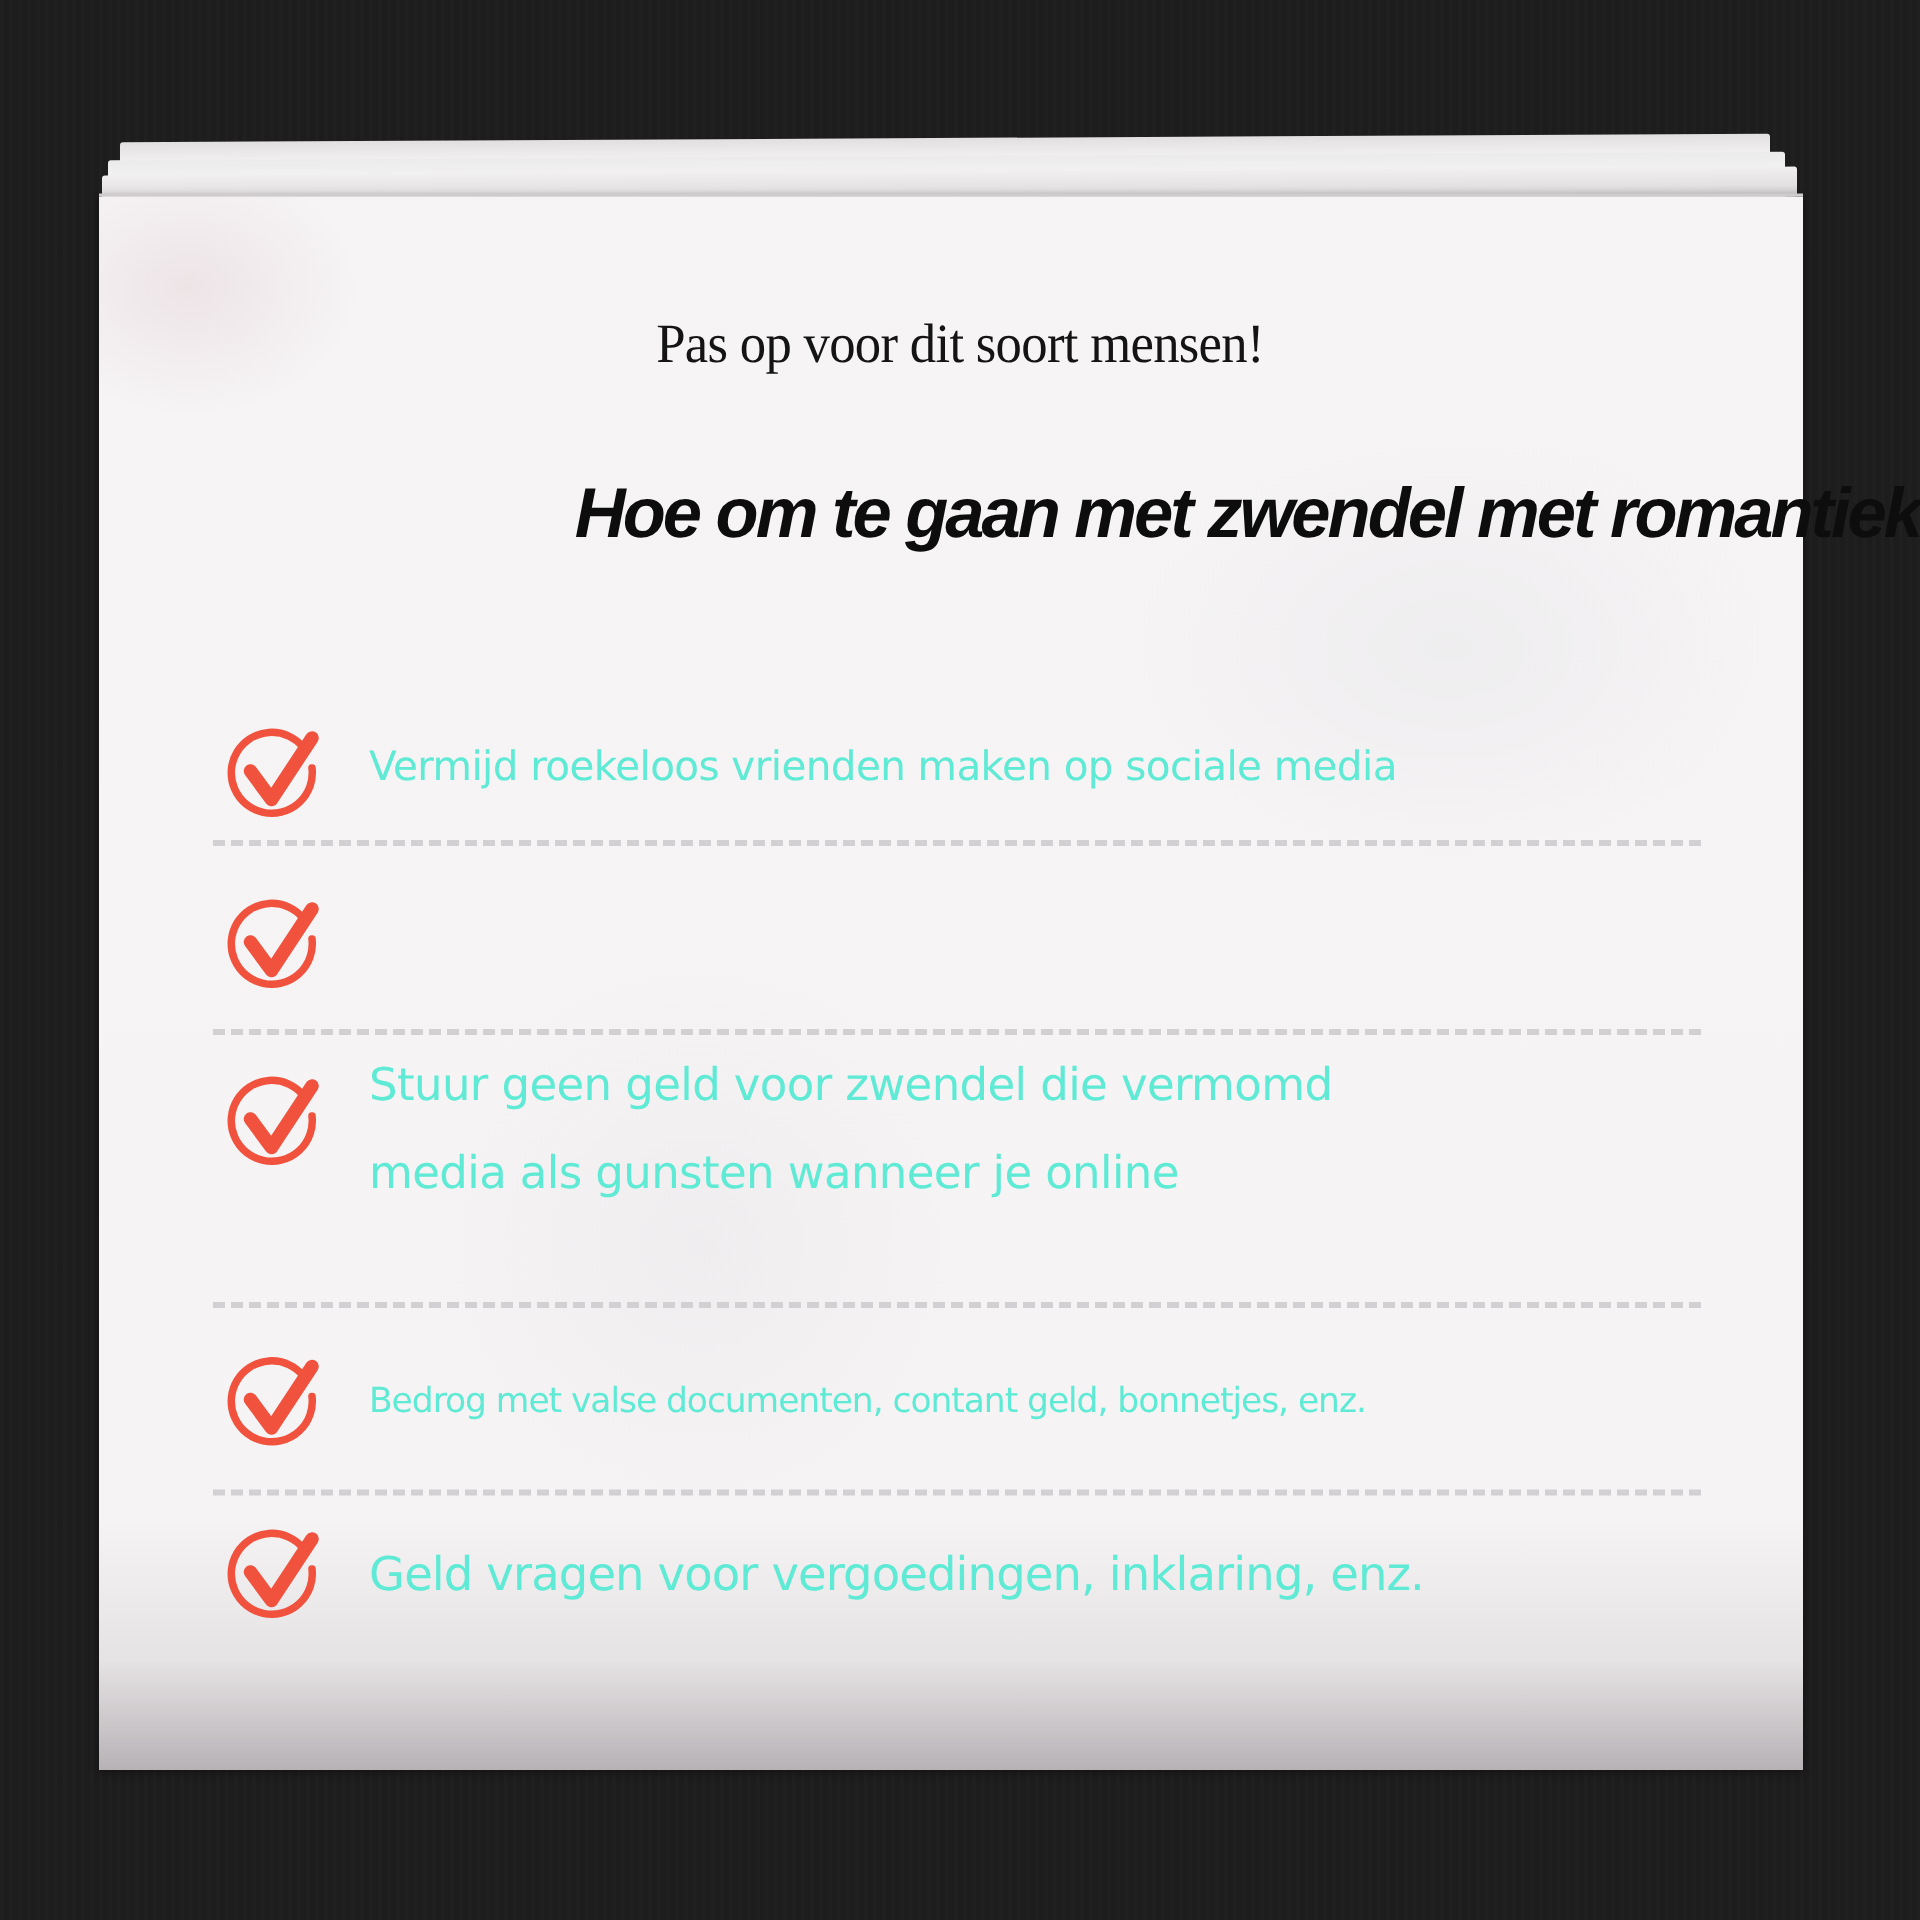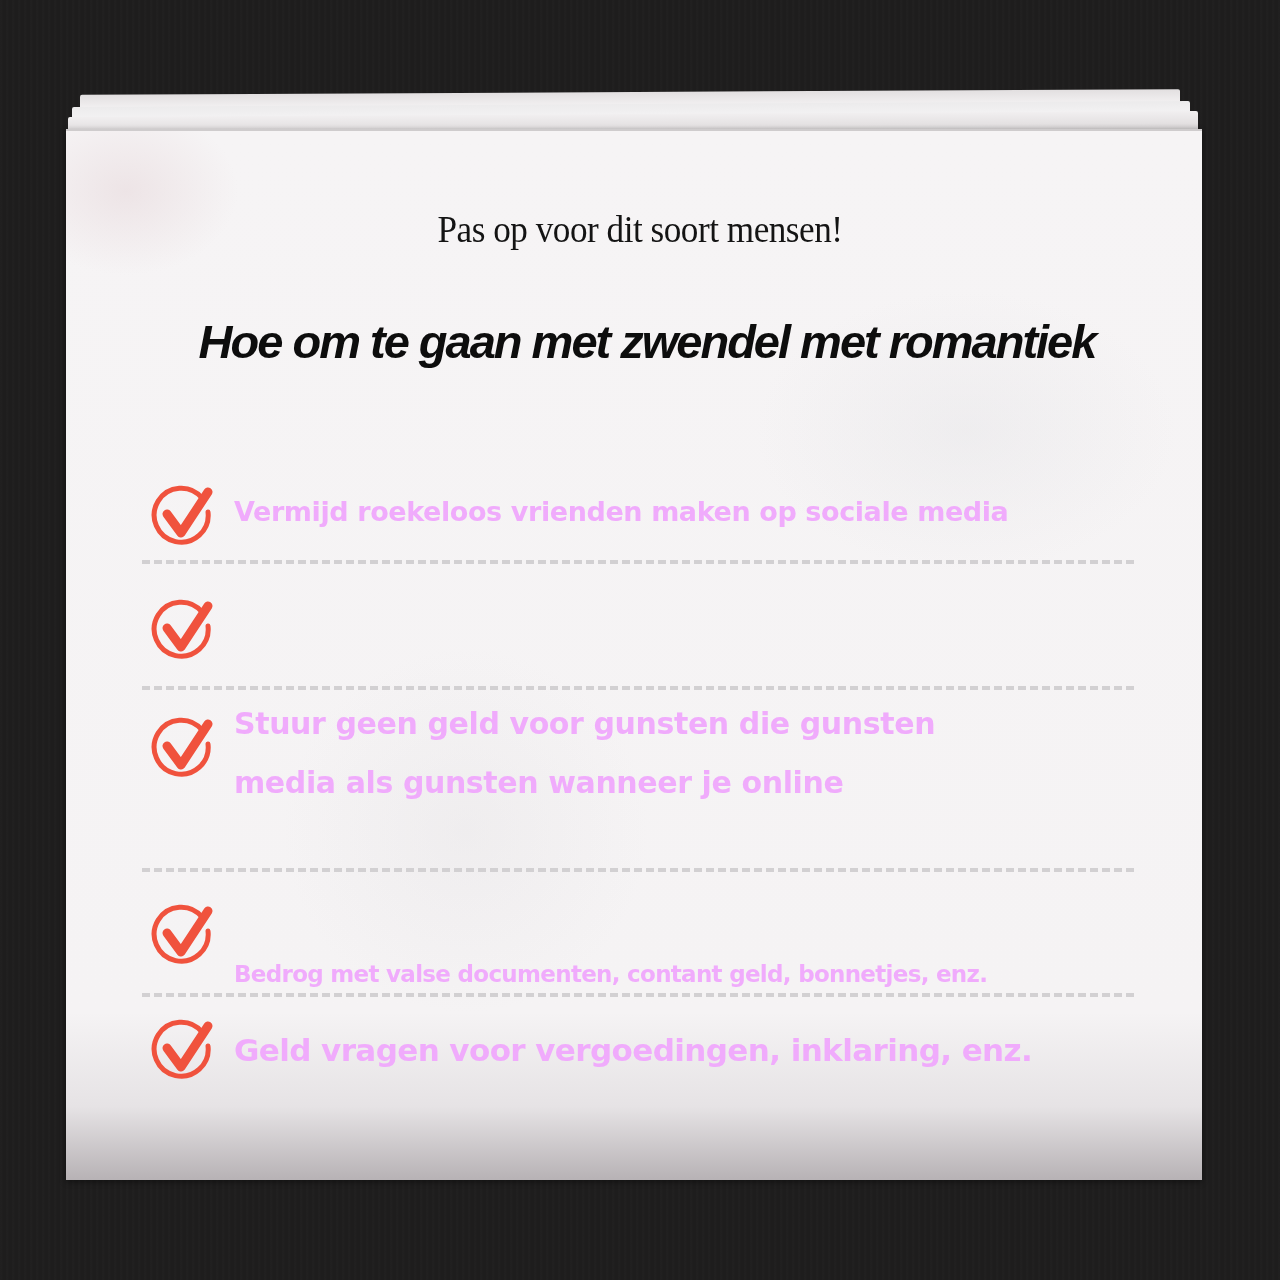--- a/index.html
+++ b/index.html
@@ -66,21 +66,21 @@
       letter-spacing: -0.5px;
       color: #141414;
       transform: scaleX(0.95);
       transform-origin: 50% 50%;
     }
     .title {
       position: absolute;
       left: 0;
       width: 100%;
       top: 314px;
-      text-align: center;
+      text-align: right;
       font-family: "Liberation Sans", sans-serif;
       font-weight: bold;
       font-style: italic;
       font-size: 47px;
       letter-spacing: -2px;
       color: #0d0d0d;
       padding-left: 14px;
       box-sizing: border-box;
     }
     .item {
@@ -89,24 +89,24 @@
       width: 1060px;
     }
     .check {
       position: absolute;
       left: 0;
       width: 66px;
       height: 66px;
     }
     .item-text {
       position: absolute;
-      left: 84px;
+      left: 96px;
       font-family: "DejaVu Sans", sans-serif;
-      font-weight: bold;
-      color: #f0abfc;
+      font-weight: normal;
+      color: #5eead4;
       white-space: nowrap;
       letter-spacing: -0.4px;
     }
     .divider {
       position: absolute;
       left: 142px;
       width: 992px;
       height: 0;
       border-top: 4px dashed #d2d0d2;
     }
@@ -138,31 +138,31 @@
     <path d="M17 30 L31 49 L58 8" fill="none" stroke="#f0523d" stroke-width="9" stroke-linecap="round" stroke-linejoin="round"></path>
   </svg>
 </div>
 <div class="divider" style="top:686px;"></div>
 
 <div class="item" style="top:712px;height:150px;">
   <svg class="check" viewBox="0 0 66 66" style="top:4px;">
     <path d="M52 14 A27 27 0 1 0 58 28" fill="none" stroke="#f0523d" stroke-width="5" stroke-linecap="round"></path>
     <path d="M17 30 L31 49 L58 8" fill="none" stroke="#f0523d" stroke-width="9" stroke-linecap="round" stroke-linejoin="round"></path>
   </svg>
-  <div class="item-text" style="top:-6px;font-size:30px;">Stuur geen geld voor gunsten die gunsten</div>
+  <div class="item-text" style="top:-6px;font-size:30px;">Stuur geen geld voor zwendel die vermomd</div>
   <div class="item-text" style="top:53px;font-size:30px;">media als gunsten wanneer je online</div>
 </div>
 <div class="divider" style="top:868px;"></div>
 
 <div class="item" style="top:903px;height:66px;">
   <svg class="check" viewBox="0 0 66 66" style="top:0;">
     <path d="M52 14 A27 27 0 1 0 58 28" fill="none" stroke="#f0523d" stroke-width="5" stroke-linecap="round"></path>
     <path d="M17 30 L31 49 L58 8" fill="none" stroke="#f0523d" stroke-width="9" stroke-linecap="round" stroke-linejoin="round"></path>
   </svg>
-  <div class="item-text" style="top:18px;font-size:23px;letter-spacing:-0.7px;margin-top:40px;">Bedrog met valse documenten, contant geld, bonnetjes, enz.</div>
+  <div class="item-text" style="top:18px;font-size:23px;letter-spacing:-0.7px;">Bedrog met valse documenten, contant geld, bonnetjes, enz.</div>
 </div>
 <div class="divider" style="top:993px;"></div>
 
 <div class="item" style="top:1018px;height:66px;">
   <svg class="check" viewBox="0 0 66 66" style="top:0;">
     <path d="M52 14 A27 27 0 1 0 58 28" fill="none" stroke="#f0523d" stroke-width="5" stroke-linecap="round"></path>
     <path d="M17 30 L31 49 L58 8" fill="none" stroke="#f0523d" stroke-width="9" stroke-linecap="round" stroke-linejoin="round"></path>
   </svg>
   <div class="item-text" style="top:14px;font-size:31px;letter-spacing:-0.6px;">Geld vragen voor vergoedingen, inklaring, enz.</div>
 </div>

